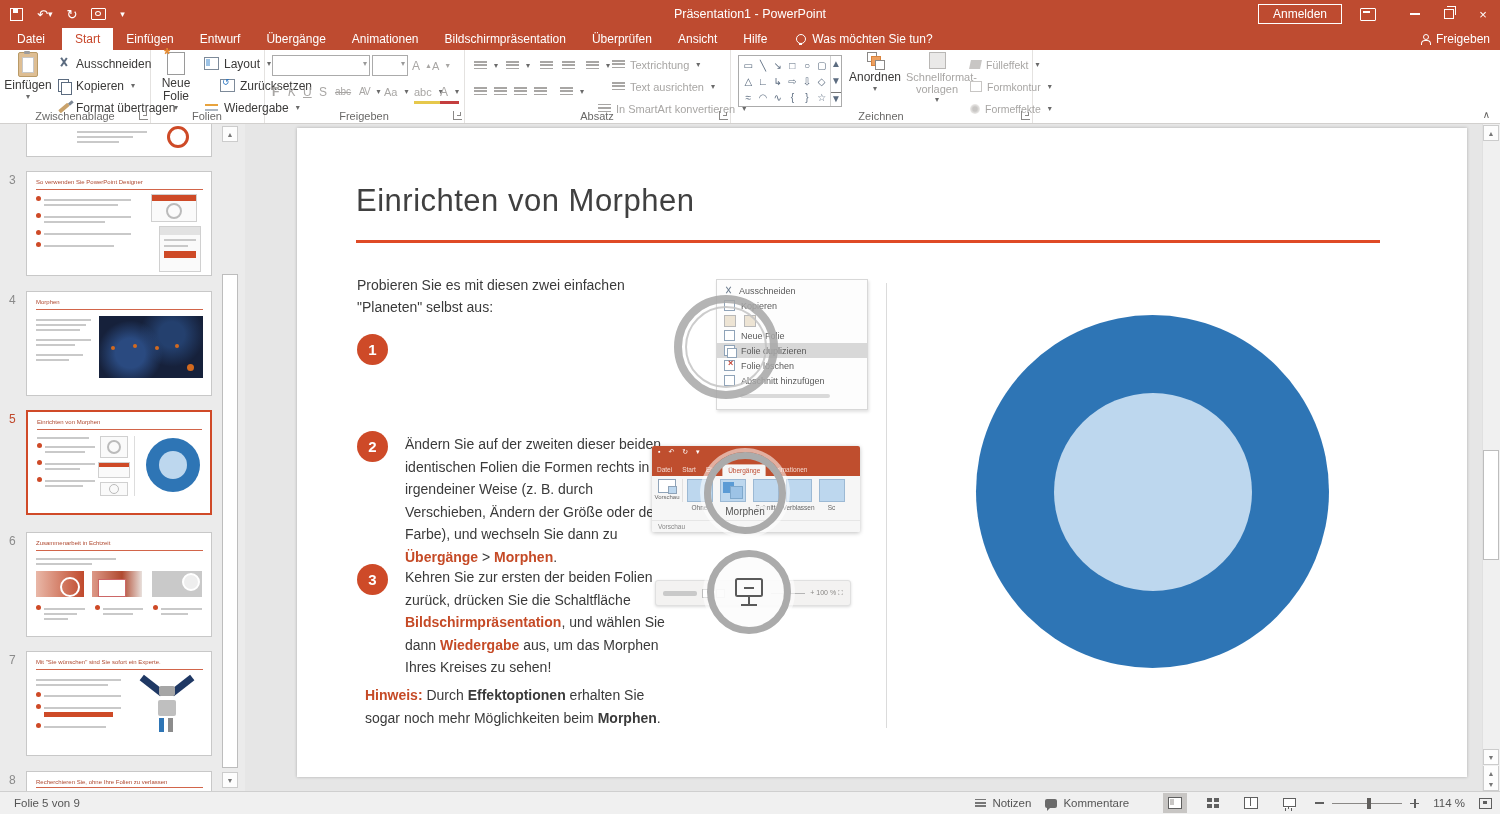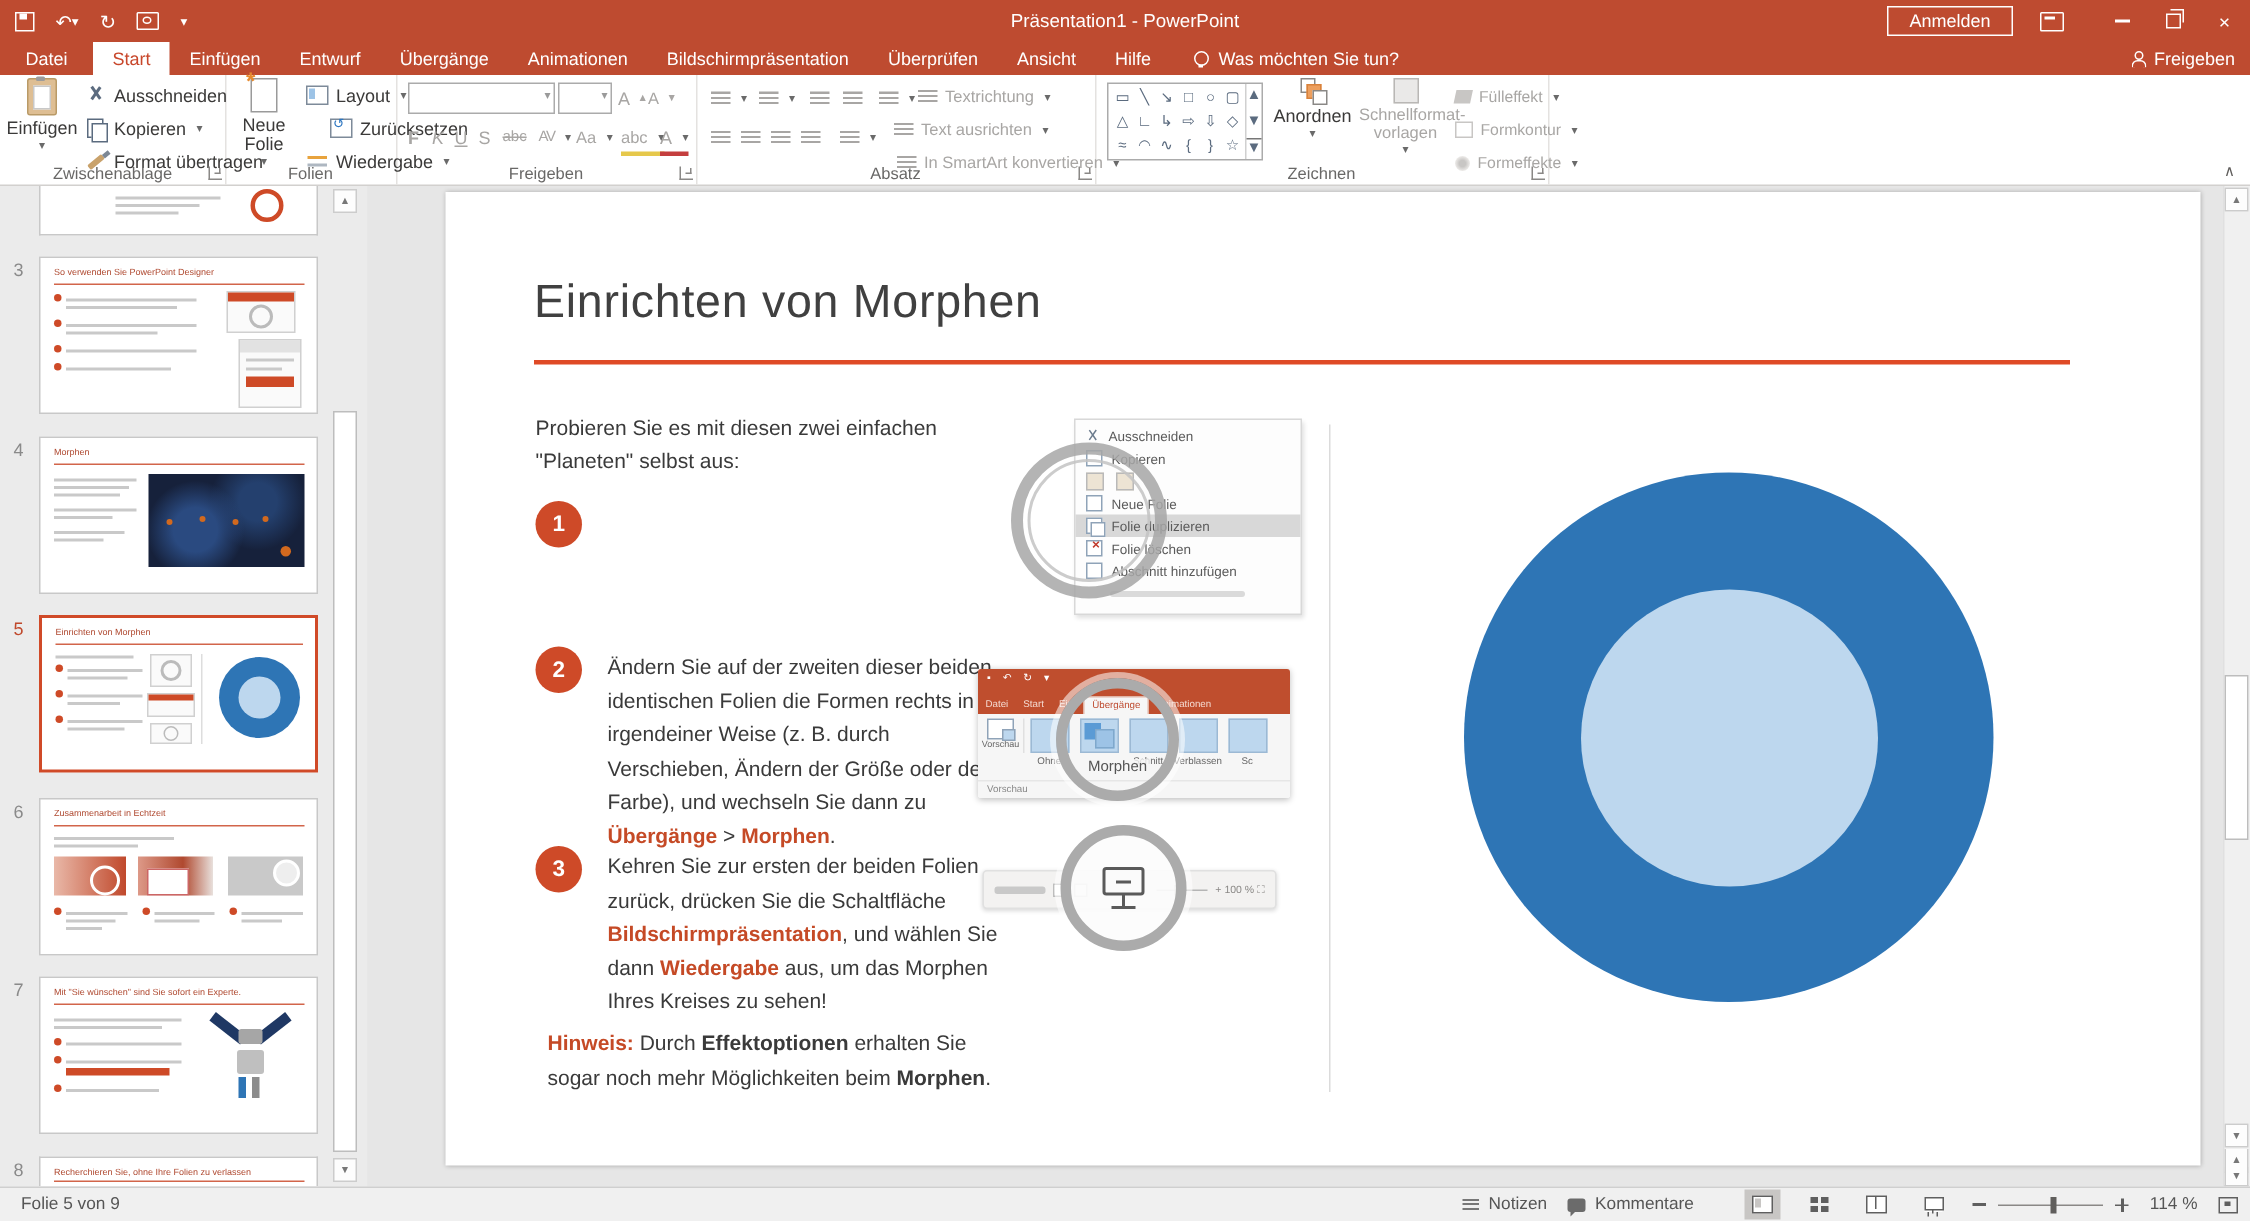--- a/index.html
+++ b/index.html
@@ -382,21 +382,21 @@
       <span class="sbtn" style="left:70px;top:32px;">
           <span class="bars"></span>
         </span>
       <span class="sbtn dd" style="left:96px;top:32px;">
           <span class="bars"></span>
         </span>
       <div class="sbtn dis dd" style="left:148px;top:5px;font-size:11px;">
           <span class="bars"></span>
           <span>Textrichtung</span>
         </div>
-      <div class="sbtn dis dd" style="left:132px;top:27px;font-size:11px;">
+      <div class="sbtn dis dd" style="left:148px;top:27px;font-size:11px;">
           <span class="bars"></span>
           <span>Text ausrichten</span>
         </div>
       <div class="sbtn dis dd" style="left:134px;top:49px;font-size:11px;">
           <span class="bars"></span>
           <span>In SmartArt konvertieren</span>
         </div>
       <div class="glabel">Absatz</div>
       <span class="launcher"></span>
     </div>

